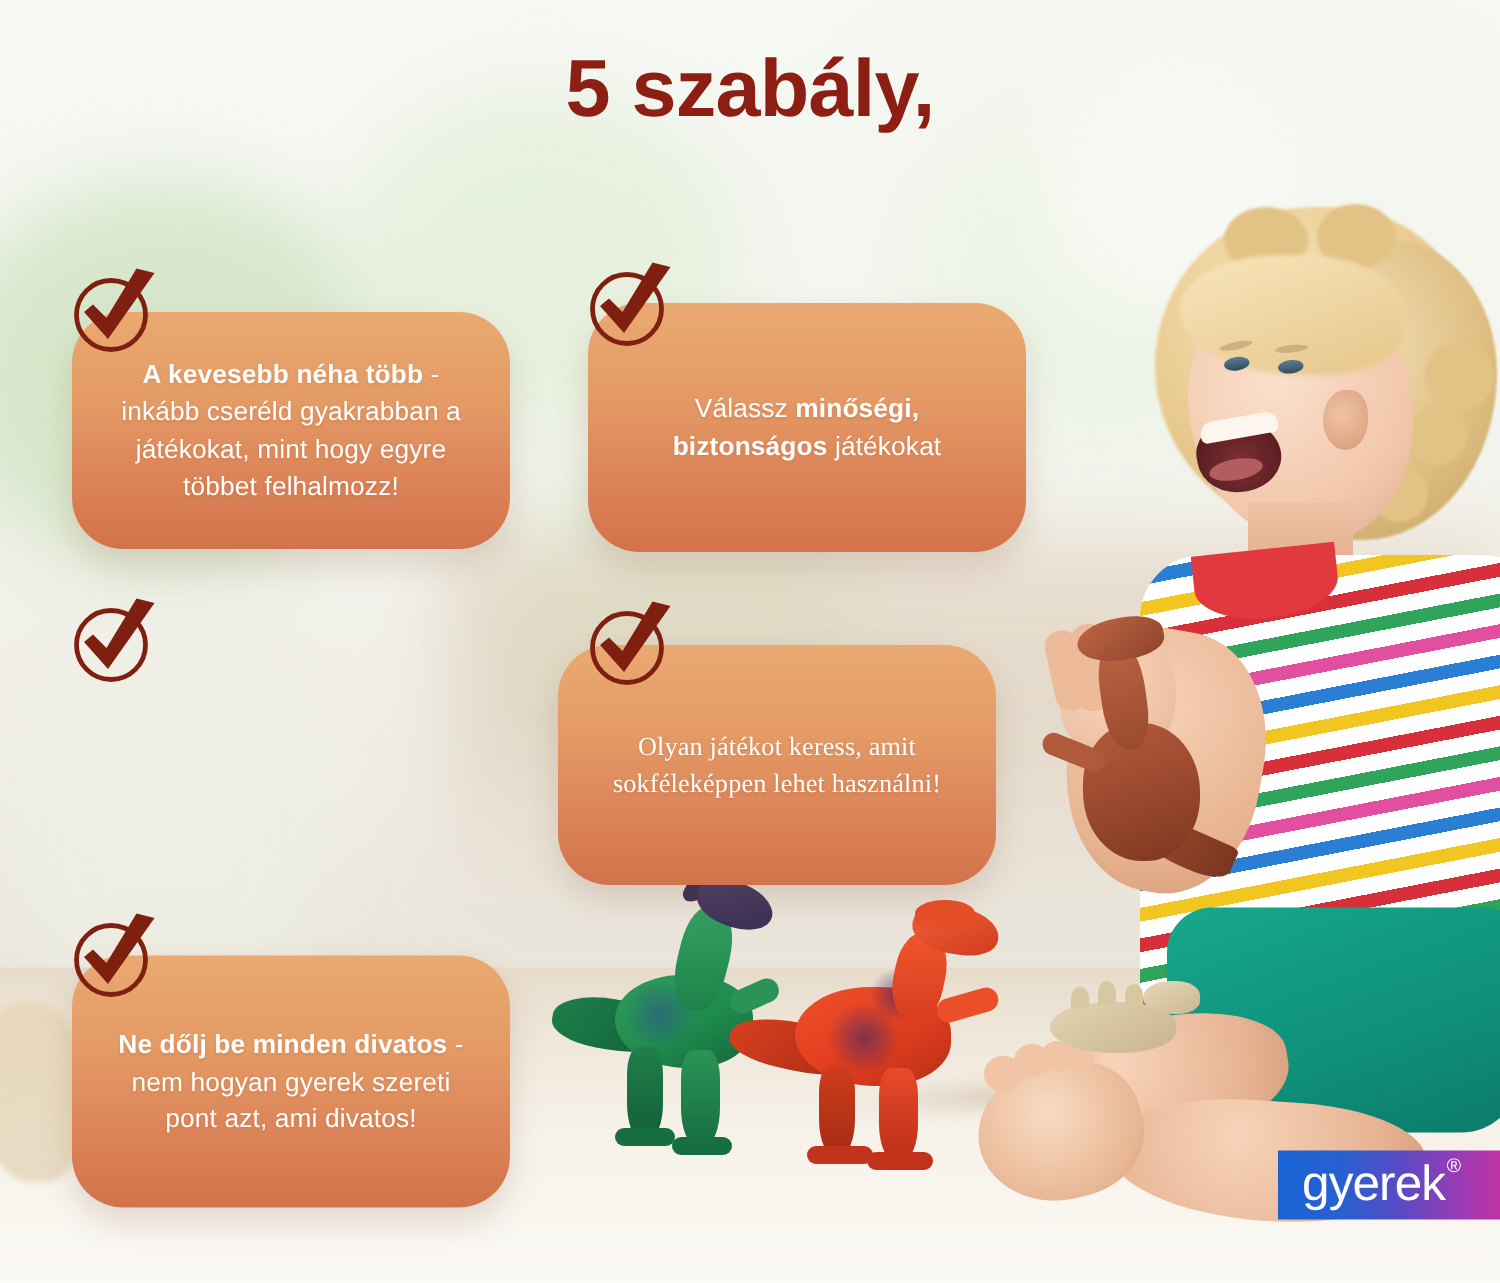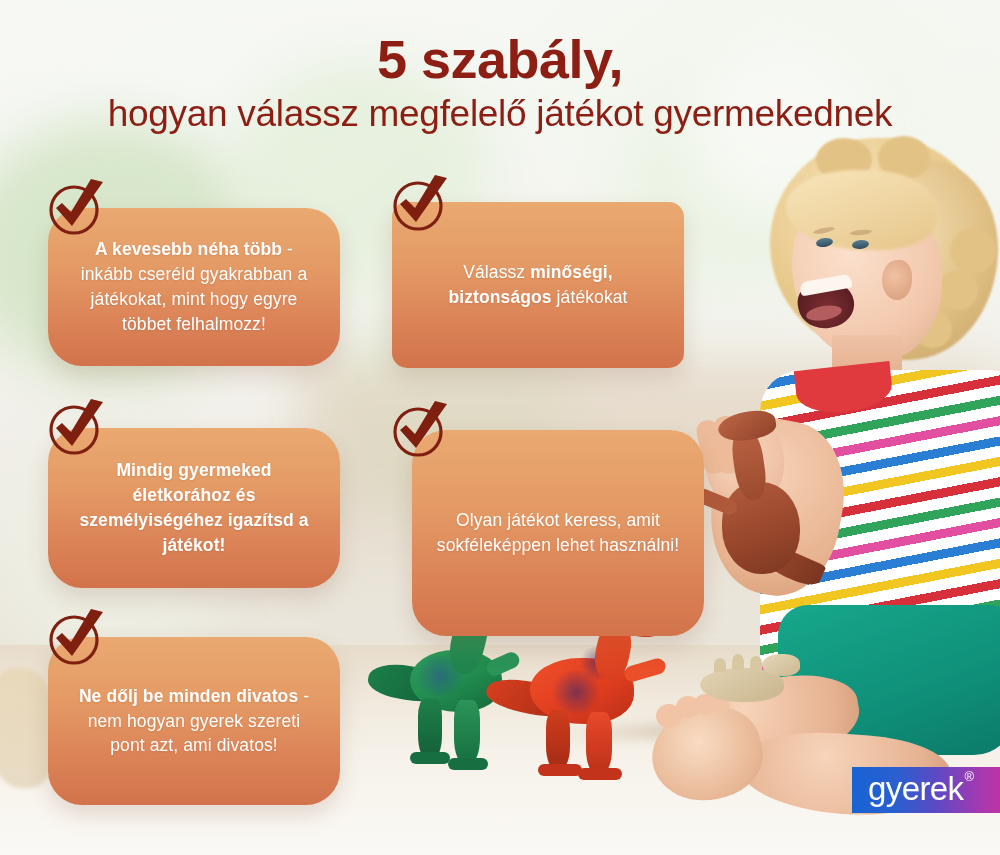--- a/index.html
+++ b/index.html
@@ -238,25 +238,25 @@
     letter-spacing:.1px;text-shadow:0 1px 2px rgba(130,60,25,.18);
   }
   .card-text b{font-weight:bold;}
 
   .check{position:absolute;z-index:7;width:64px;height:64px;}
   .check svg{display:block;width:64px;height:64px;}
 
   
   #card1{left:48px;  top:208px; width:292px;height:158px;}
   #check1{left:44px; top:176px;}
-  #card2{left:392px; top:202px; width:292px;height:166px;border-radius:15px;}
+  #card2{left:392px; top:202px; width:292px;height:166px;}
   #check2{left:388px;top:172px;}
   #card3{left:48px;  top:428px; width:292px;height:160px;}
   #check3{left:44px; top:396px;}
-  #card4{left:412px; top:430px; width:292px;height:206px;}
+  #card4{left:372px; top:430px; width:292px;height:160px;font-family:Liberation Serif, serif;}
   #check4{left:388px;top:398px;}
   #card5{left:48px;  top:637px; width:292px;height:168px;}
   #check5{left:44px; top:606px;}
 
   
   .logo{
     position:absolute;left:852px;top:767px;width:160px;height:46px;z-index:8;
     background:linear-gradient(90deg,#1863d4 0%,#2a5fd0 28%,#5b4ac4 52%,#9b3bb4 76%,#cf2f9f 100%);
     display:flex;align-items:center;justify-content:flex-start;
   }
@@ -363,21 +363,20 @@
       <div class="dt-body"></div>
       <div class="dt-head"></div>
       <div class="dt-spike" style="left:24px;top:8px;width:12px;height:14px;"></div>
       <div class="dt-spike" style="left:42px;top:4px;width:12px;height:16px;"></div>
       <div class="dt-spike" style="left:60px;top:6px;width:12px;height:14px;"></div>
     </div>
   </div>
 
   <div class="heading">
     <h1 class="h-main">5 szabály,</h1>
-    <h2 class="h-sub">hogyan válassz megfelelő játékot gyermekednek</h2>
   </div>
 
   <div class="check" id="check1">
     <svg viewBox="0 0 64 64" aria-hidden="true">
       <circle cx="30" cy="34" r="23" fill="none" stroke="#7e1f10" stroke-width="3.2"></circle>
       <path d="M12 32 L28 50 L59 6 L47 3 L27 36 L18 27 Z" fill="#7e1f10"></path>
     </svg>
   </div>
   <div class="card" id="card1">
     <div class="card-text">
@@ -396,25 +395,20 @@
       <span>Válassz </span><b>minőségi, biztonságos</b><span> játékokat</span>
     </div>
   </div>
 
   <div class="check" id="check3">
     <svg viewBox="0 0 64 64" aria-hidden="true">
       <circle cx="30" cy="34" r="23" fill="none" stroke="#7e1f10" stroke-width="3.2"></circle>
       <path d="M12 32 L28 50 L59 6 L47 3 L27 36 L18 27 Z" fill="#7e1f10"></path>
     </svg>
   </div>
-  <div class="card" id="card3">
-    <div class="card-text">
-      <b>Mindig gyermeked életkorához és személyiségéhez igazítsd a játékot!</b>
-    </div>
-  </div>
 
   <div class="check" id="check4">
     <svg viewBox="0 0 64 64" aria-hidden="true">
       <circle cx="30" cy="34" r="23" fill="none" stroke="#7e1f10" stroke-width="3.2"></circle>
       <path d="M12 32 L28 50 L59 6 L47 3 L27 36 L18 27 Z" fill="#7e1f10"></path>
     </svg>
   </div>
   <div class="card" id="card4">
     <div class="card-text">Olyan játékot keress, amit sokféleképpen lehet használni!</div>
   </div>

